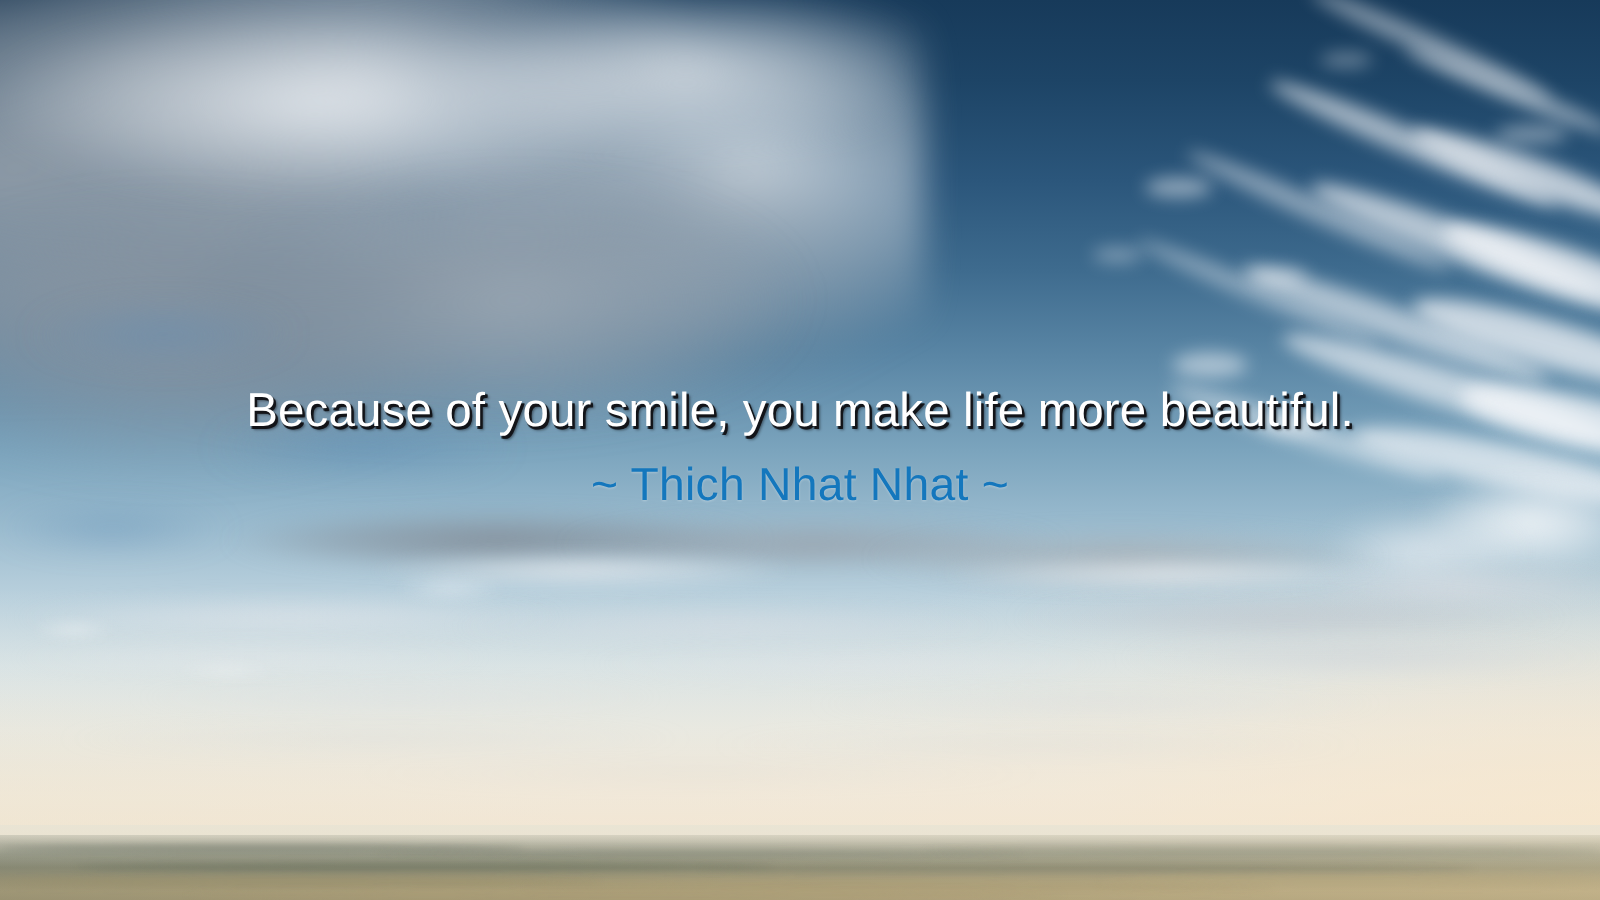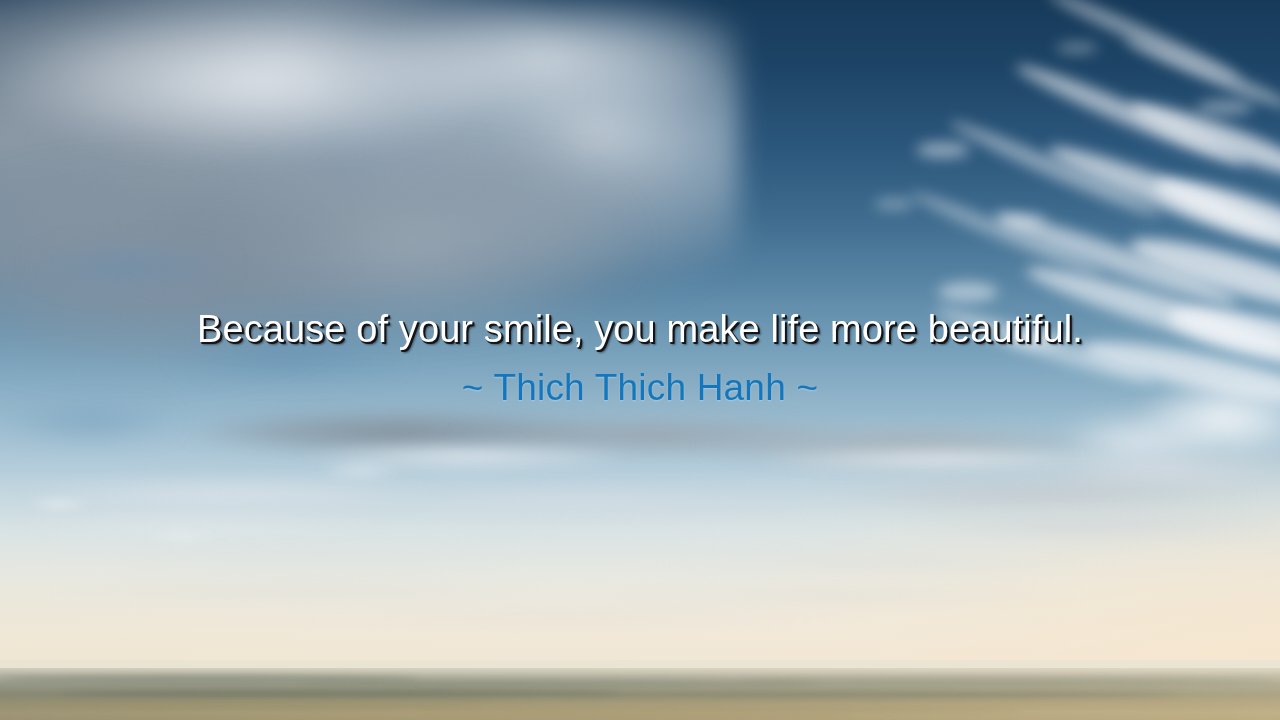--- a/index.html
+++ b/index.html
@@ -326,16 +326,16 @@
     <div class="ground-streak" style="left:60px;  top:690px; width:560px; height:7px;  background:rgba(96,104,88,0.42);"></div>
     <div class="ground-streak" style="left:560px; top:692px; width:620px; height:6px;  background:rgba(110,114,96,0.34);"></div>
     <div class="ground-streak" style="left:0px;   top:702px; width:480px; height:8px;  background:rgba(152,142,106,0.40);"></div>
     <div class="ground-streak" style="left:420px; top:706px; width:600px; height:8px;  background:rgba(164,150,112,0.36);"></div>
     <div class="ground-streak" style="left:880px; top:700px; width:400px; height:9px;  background:rgba(182,166,126,0.34);"></div>
     <div class="ground-streak" style="left:150px; top:712px; width:700px; height:8px;  background:rgba(170,156,116,0.42);"></div>
   </div>
 
   <div id="quote-block">
     <div id="quote-text">Because of your smile, you make life more beautiful.</div>
-    <div id="quote-author">~ Thich Thich Hanh ~</div>
+    <div id="quote-author">~ Thich Nhat Nhat ~</div>
   </div>
 
 </div>
 
 </body></html>

